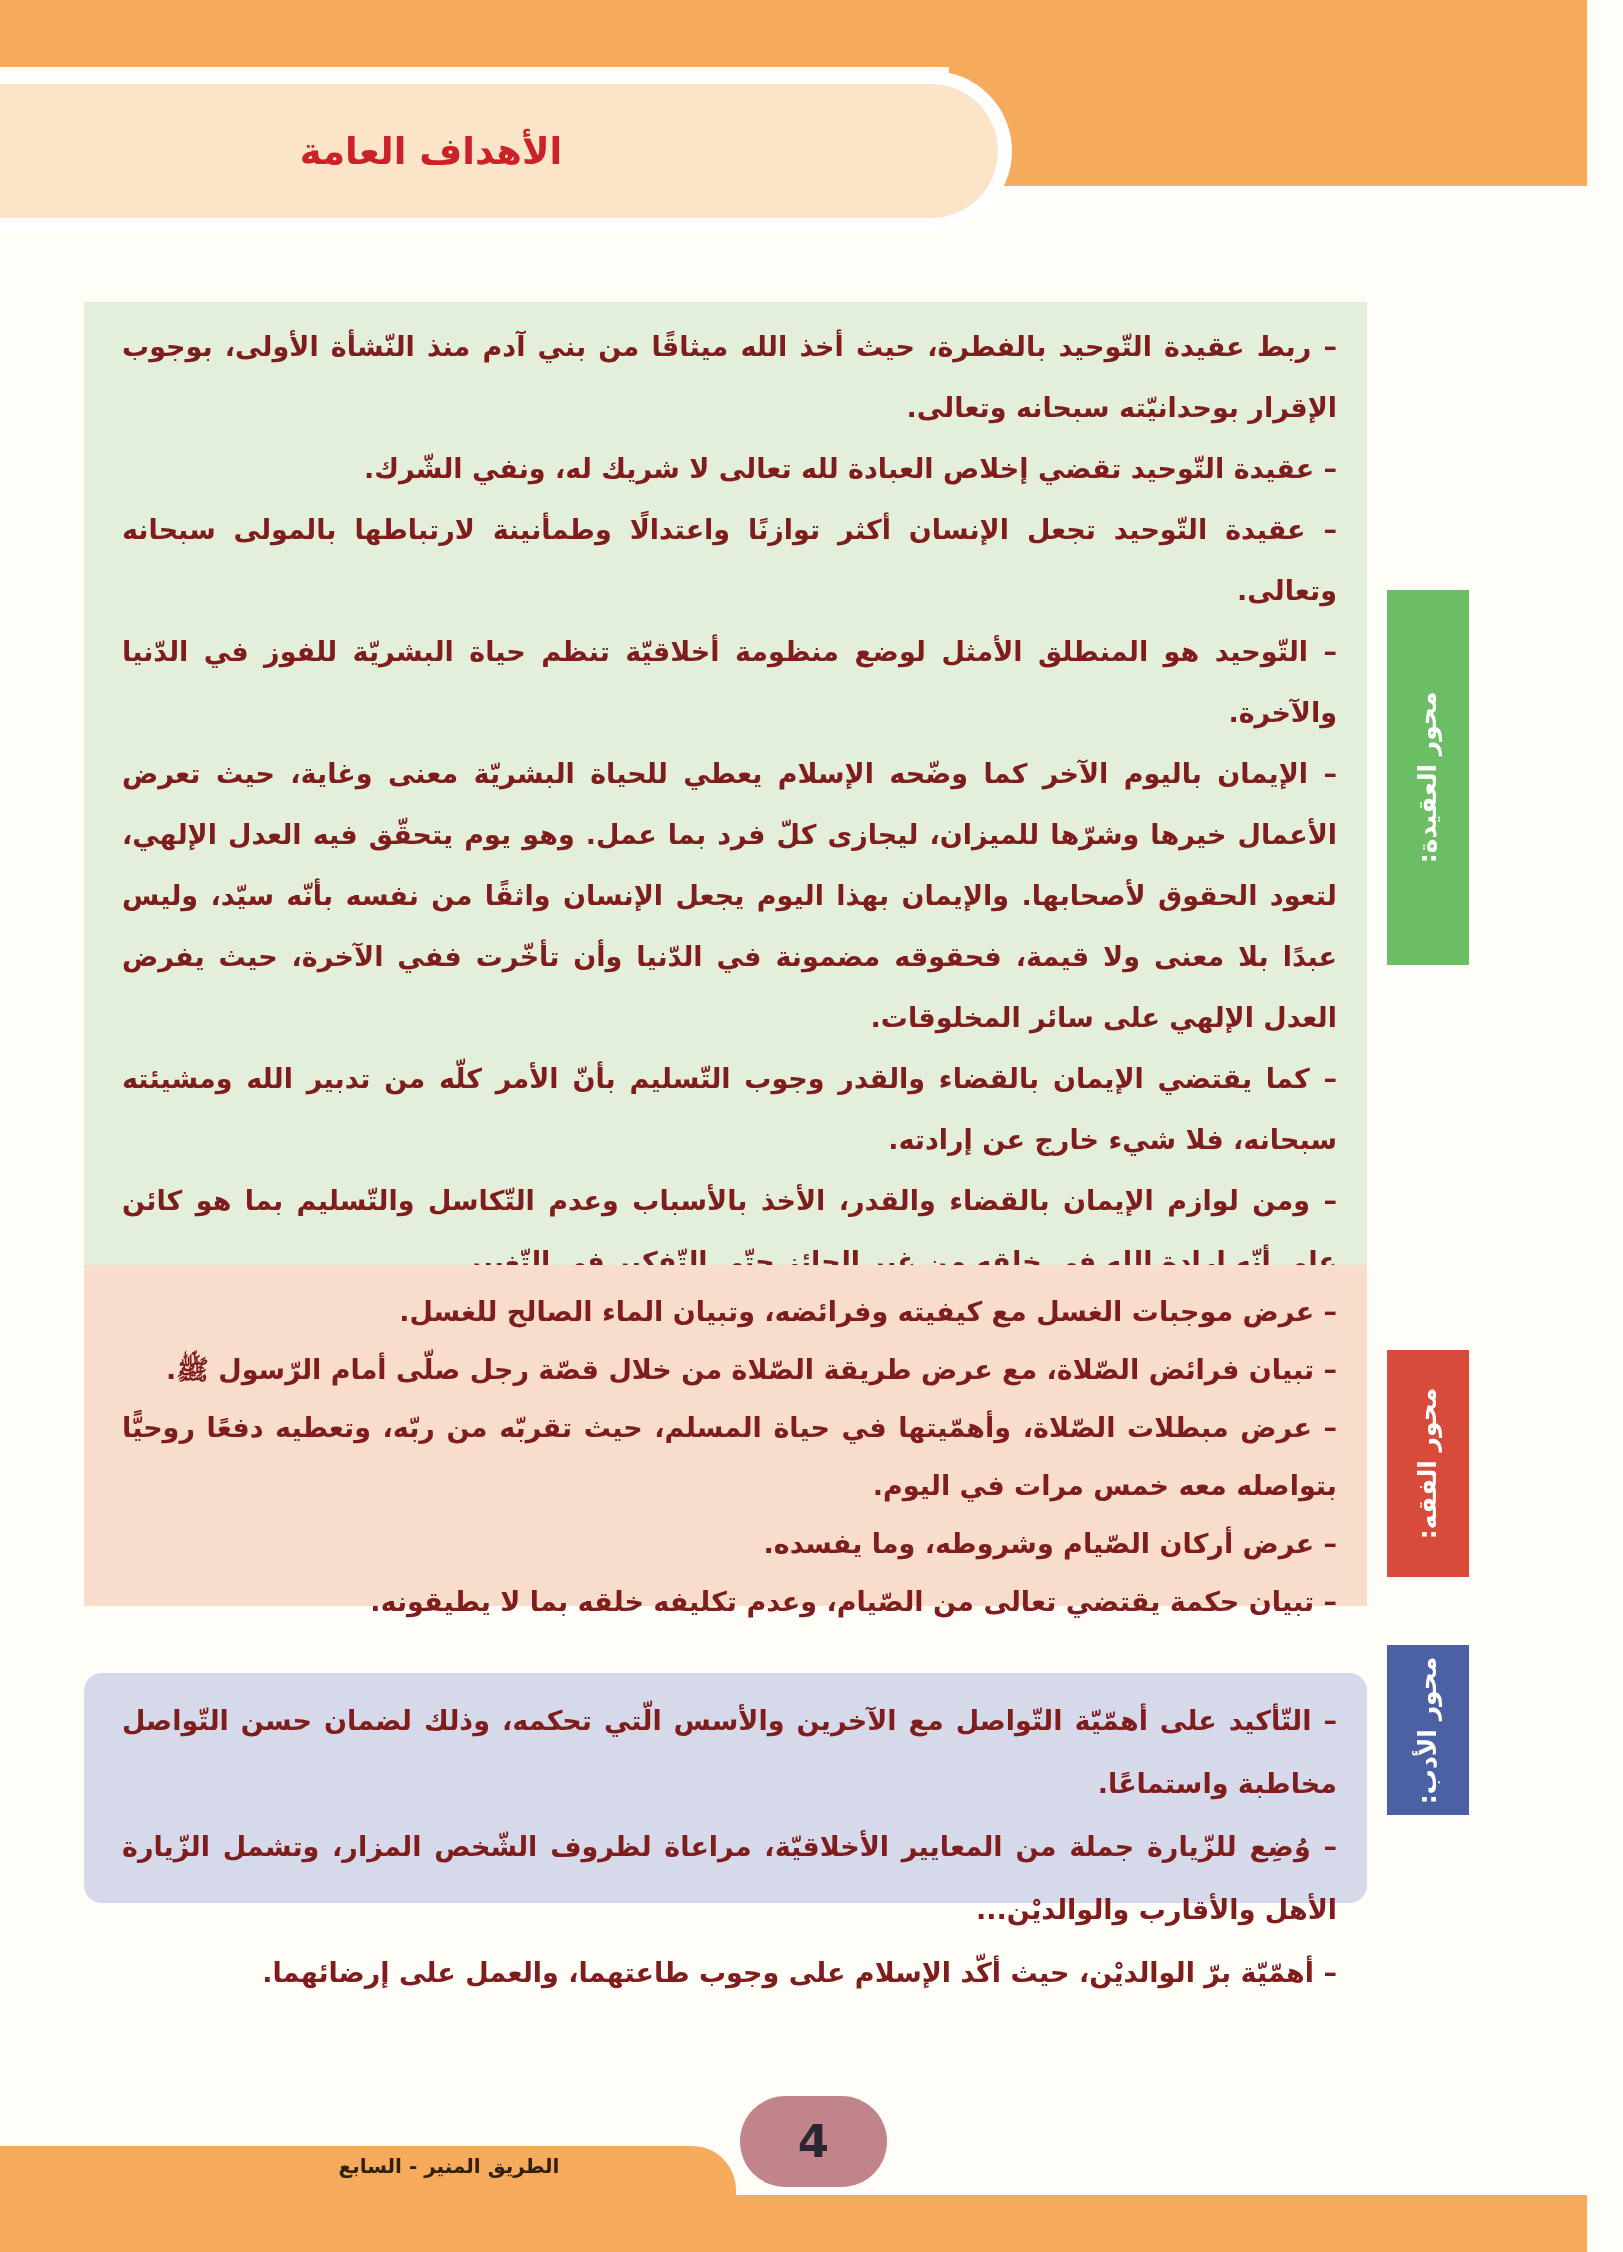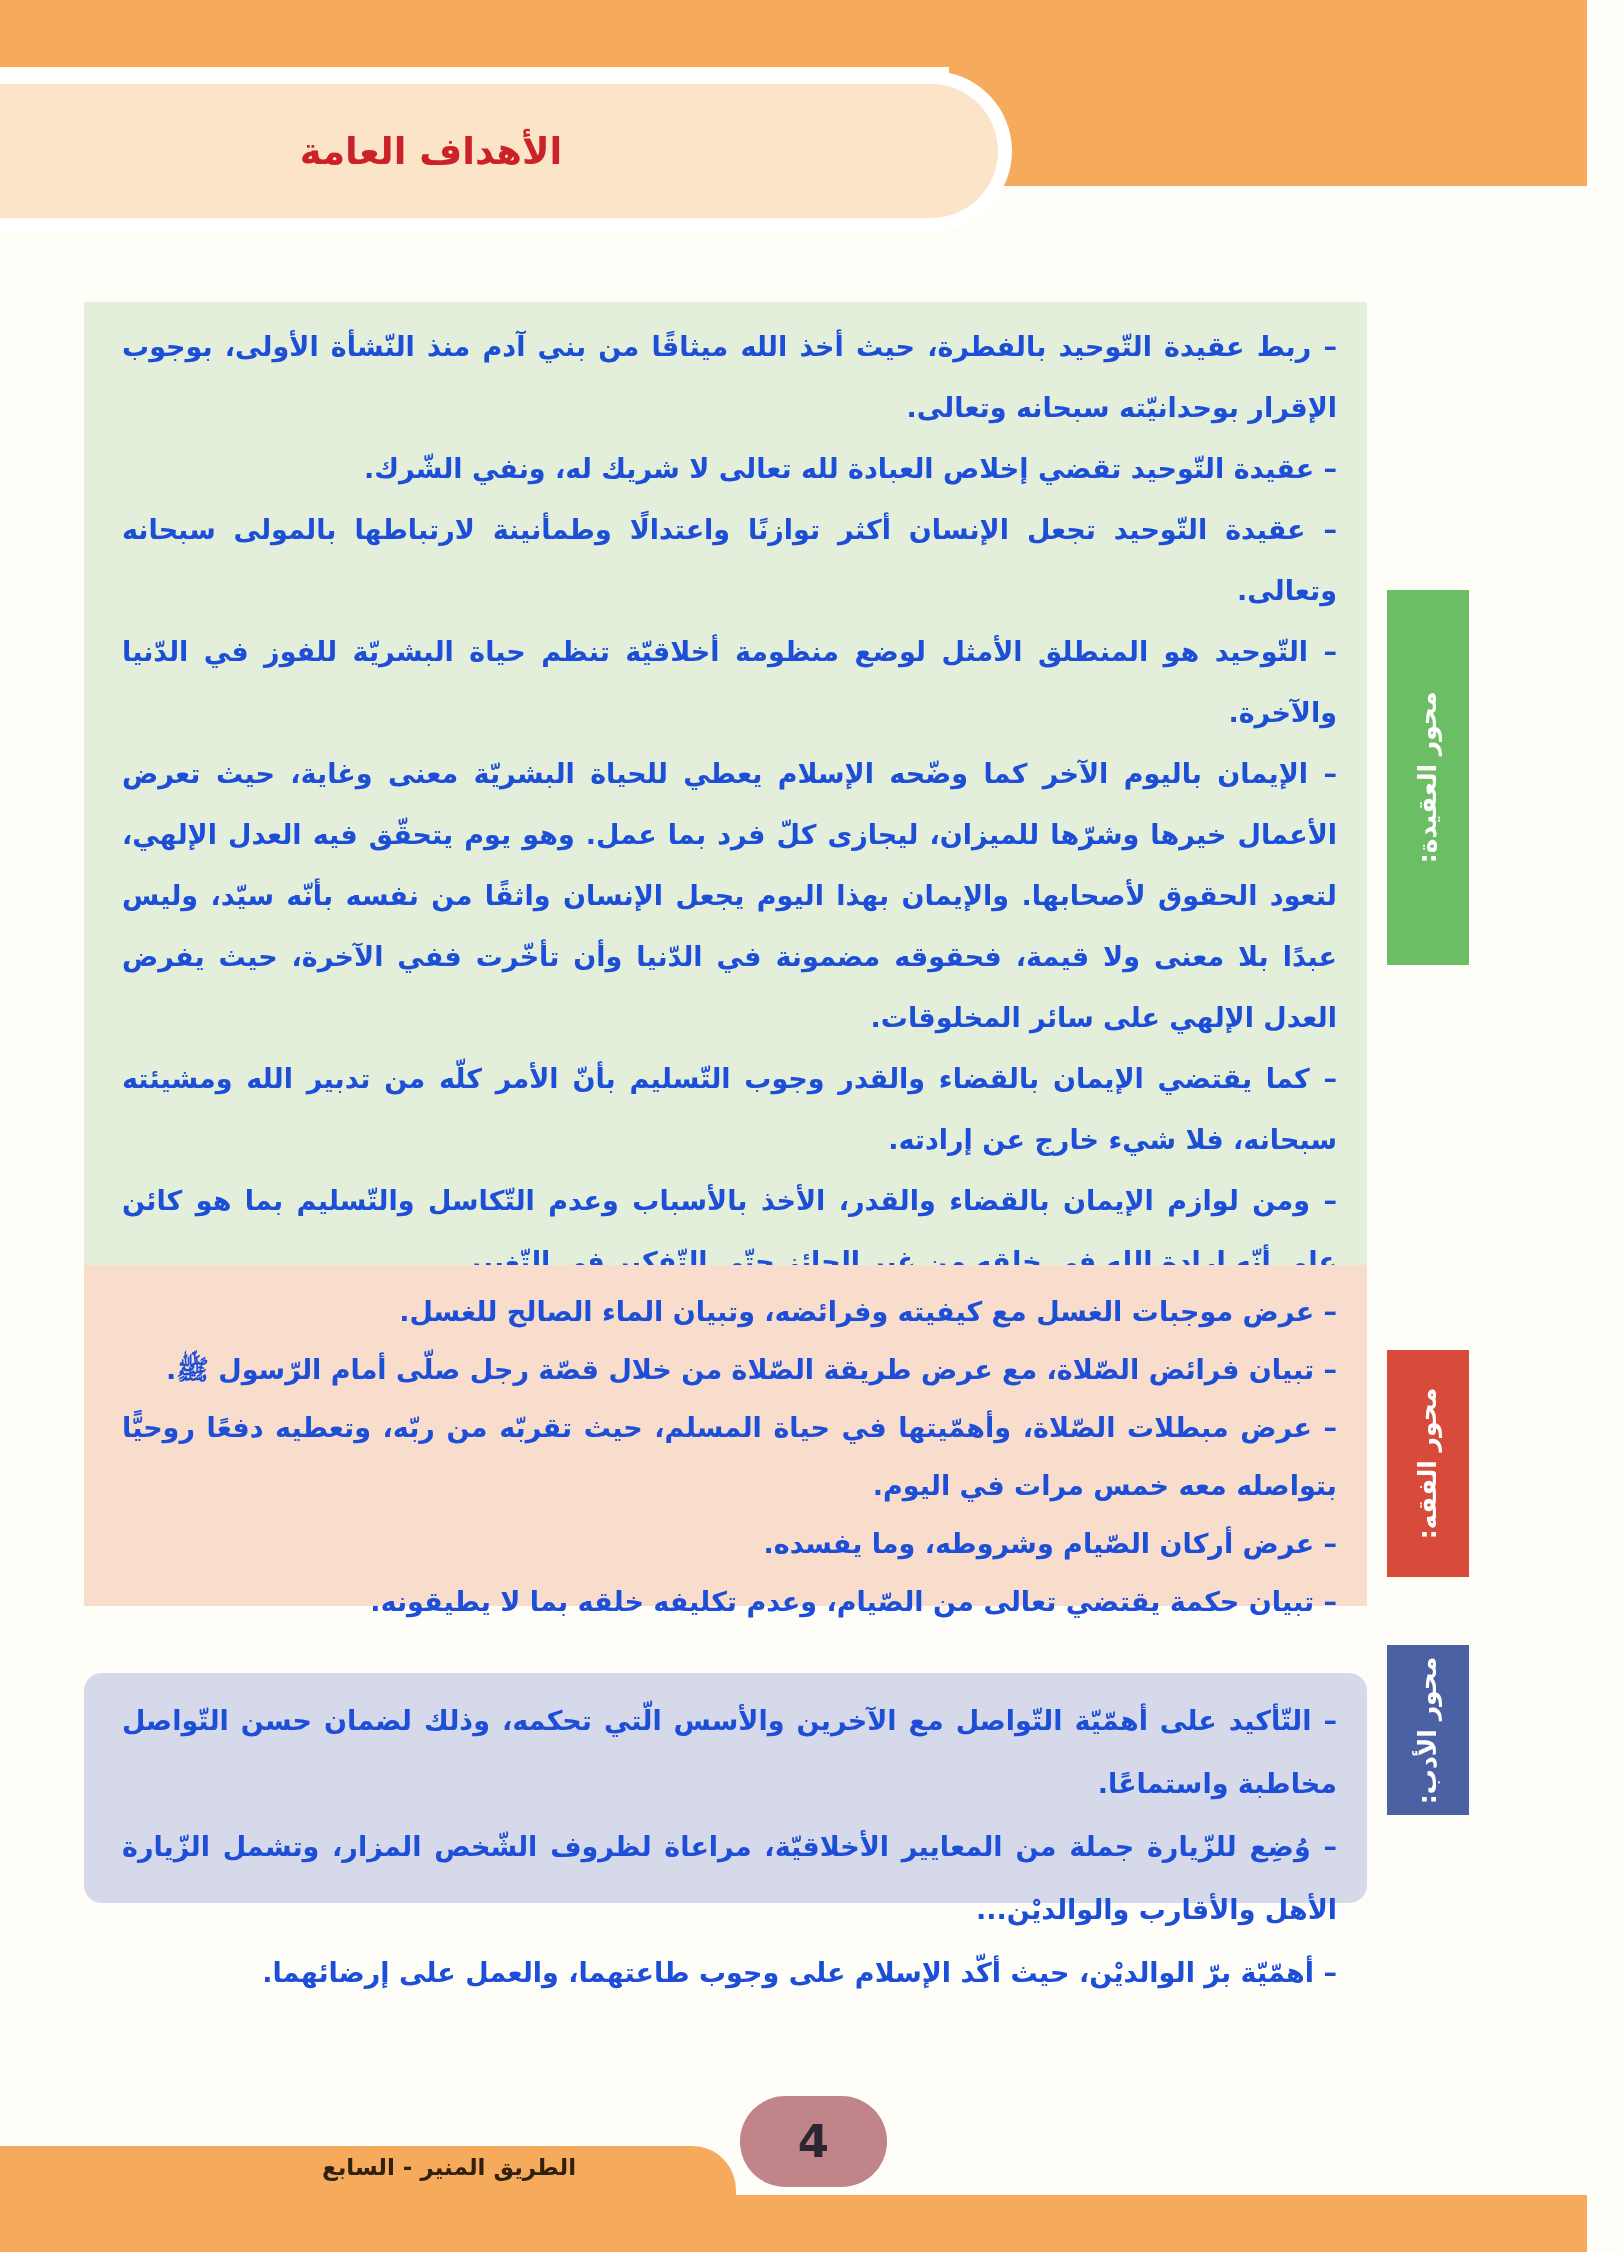--- a/index.html
+++ b/index.html
@@ -24,21 +24,21 @@
   }
   .page-title{
     margin:0;font-size:37px;font-weight:bold;letter-spacing:0;
     padding-right:60px;
   }
   
   .section-block{
     position:absolute;left:120px;width:1283px;box-sizing:border-box;
     padding:14px 30px 0 38px;
     text-align:justify;text-align-last:right;
-    color:#1d4ed8;font-weight:bold;font-size:27px;
+    color:#7f1d1d;font-weight:bold;font-size:27px;
   }
   .section-block p.bullet{margin:0;}
   .sec-aqeedah{top:302px;height:995px;line-height:61px;}
   .sec-fiqh{top:1265px;height:341px;line-height:58px;padding-top:18px;}
   .sec-adab{top:1673px;height:230px;line-height:63px;padding-top:16px;}
   .side-tab{
     position:absolute;left:1423px;width:82px;
     display:flex;align-items:center;justify-content:center;overflow:visible;
   }
   .tab-aqeedah{top:590px;height:375px;}
@@ -51,21 +51,21 @@
   
   .footer-band-main{position:absolute;left:0;top:2195px;width:1623px;height:57px;}
   .footer-band-left{position:absolute;left:0;top:2146px;width:772px;height:106px;border-radius:0 44px 0 0;}
   .page-number-pill{
     position:absolute;left:776px;top:2096px;width:147px;height:91px;
     border-radius:46px;display:flex;align-items:center;justify-content:center;
     font-size:45px;font-weight:bold;color:#2c2633;
   }
   .footer-book-title{
     position:absolute;left:290px;top:2154px;width:390px;
-    text-align:center;font-size:23px;font-weight:bold;color:#30200e;
+    text-align:center;font-size:20px;font-weight:bold;color:#30200e;
   }
 </style>
 </head>
 <body>
 
 <div class="page">
 
   <div class="band-top" style="background: rgb(246, 170, 92);"></div>
   <div class="band-right" style="background: rgb(246, 170, 92);"></div>
   <div class="banner-outer">

